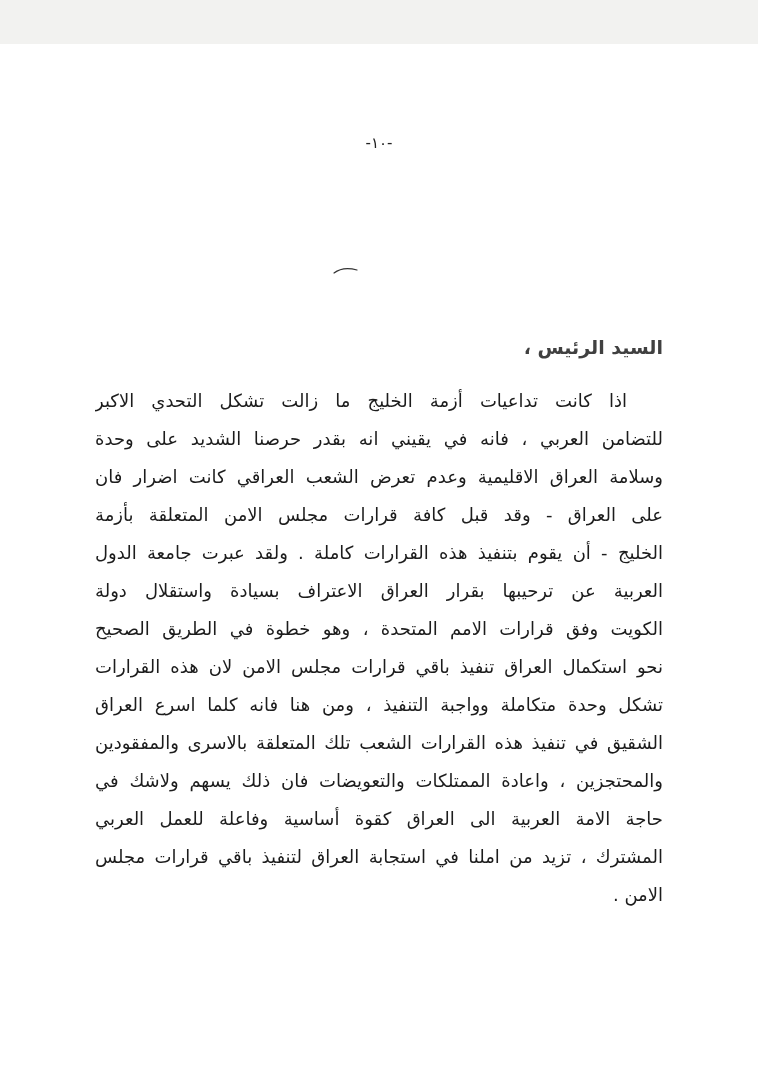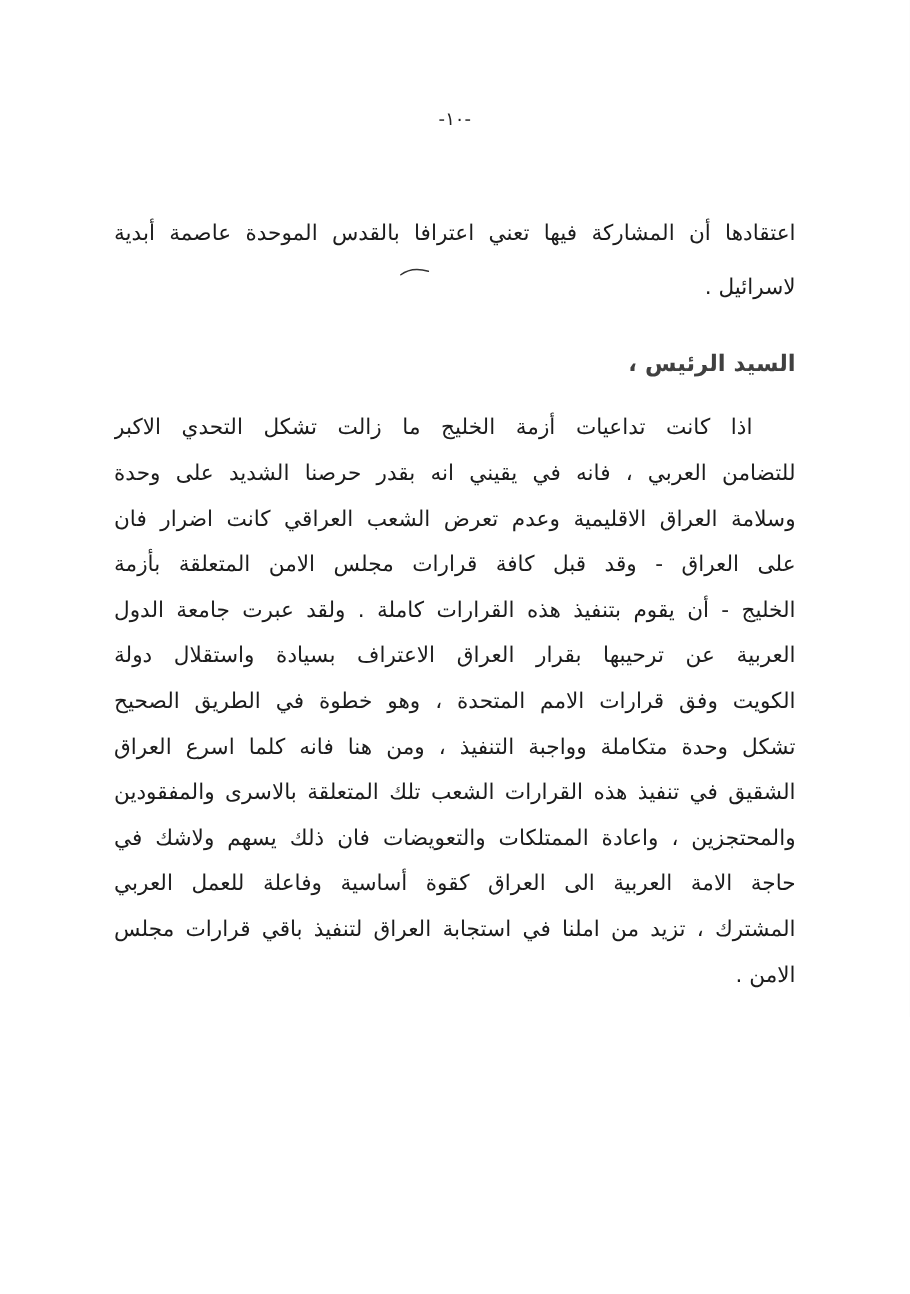--- a/index.html
+++ b/index.html
@@ -11,20 +11,21 @@
     height: 1078px;
     background: #f2f2f0;
     font-family: "DejaVu Sans", sans-serif;
   }
   .page {
     position: absolute;
     inset: 0;
     background: #ffffff;
     overflow: hidden;
     color: #1c1c1c;
+    margin-top: 44px;
   }
   .page-number {
     position: absolute;
     top: 90px;
     left: 0;
     right: 0;
     text-align: center;
     font-size: 15px;
     letter-spacing: 1px;
     color: #222222;
@@ -62,39 +63,36 @@
     height: 12px;
   }
 </style>
 </head>
 <body>
 
 <div class="page">
 
   <div class="page-number" dir="ltr">-١٠-</div>
 
-  <div class="para para1">
-    <div class="line jline">اعتقادها أن المشاركة فيها تعني اعترافا بالقدس الموحدة عاصمة أبدية</div>
-    <div class="line rline">لاسرائيل .</div>
-  </div>
 
   <svg class="ink-mark" viewBox="0 0 26 12">
     <path d="M1,8 Q10,1 24,5" fill="none" stroke="#333333" stroke-width="1.2" stroke-linecap="round"></path>
   </svg>
 
   <div class="heading">السيد الرئيس ،</div>
 
   <div class="para para2">
     <div class="line jline indent">اذا كانت تداعيات أزمة الخليج  ما زالت تشكل التحدي الاكبر</div>
     <div class="line jline">للتضامن العربي ، فانه في يقيني  انه بقدر حرصنا الشديد على وحدة</div>
     <div class="line jline">وسلامة العراق الاقليمية وعدم تعرض الشعب العراقي كانت اضرار  فان</div>
     <div class="line jline">على العراق - وقد قبل  كافة قرارات مجلس الامن المتعلقة بأزمة</div>
     <div class="line jline">الخليج - أن يقوم بتنفيذ هذه القرارات كاملة . ولقد عبرت جامعة  الدول</div>
     <div class="line jline">العربية عن ترحيبها بقرار العراق الاعتراف بسيادة واستقلال دولة</div>
     <div class="line jline">الكويت وفق قرارات الامم المتحدة ، وهو خطوة في الطريق الصحيح</div>
+    <div class="line jline">نحو استكمال العراق تنفيذ باقي قرارات مجلس الامن لان هذه القرارات</div>
     <div class="line jline">تشكل وحدة متكاملة وواجبة التنفيذ ، ومن هنا فانه كلما اسرع العراق</div>
     <div class="line jline">الشقيق في تنفيذ هذه القرارات الشعب تلك المتعلقة بالاسرى والمفقودين</div>
     <div class="line jline">والمحتجزين ، واعادة الممتلكات والتعويضات  فان ذلك يسهم ولاشك في</div>
     <div class="line jline">حاجة الامة العربية الى العراق كقوة أساسية وفاعلة للعمل العربي</div>
     <div class="line jline">المشترك ، تزيد من املنا في استجابة العراق لتنفيذ باقي قرارات مجلس</div>
     <div class="line rline">الامن .</div>
   </div>
 
 </div>
 

